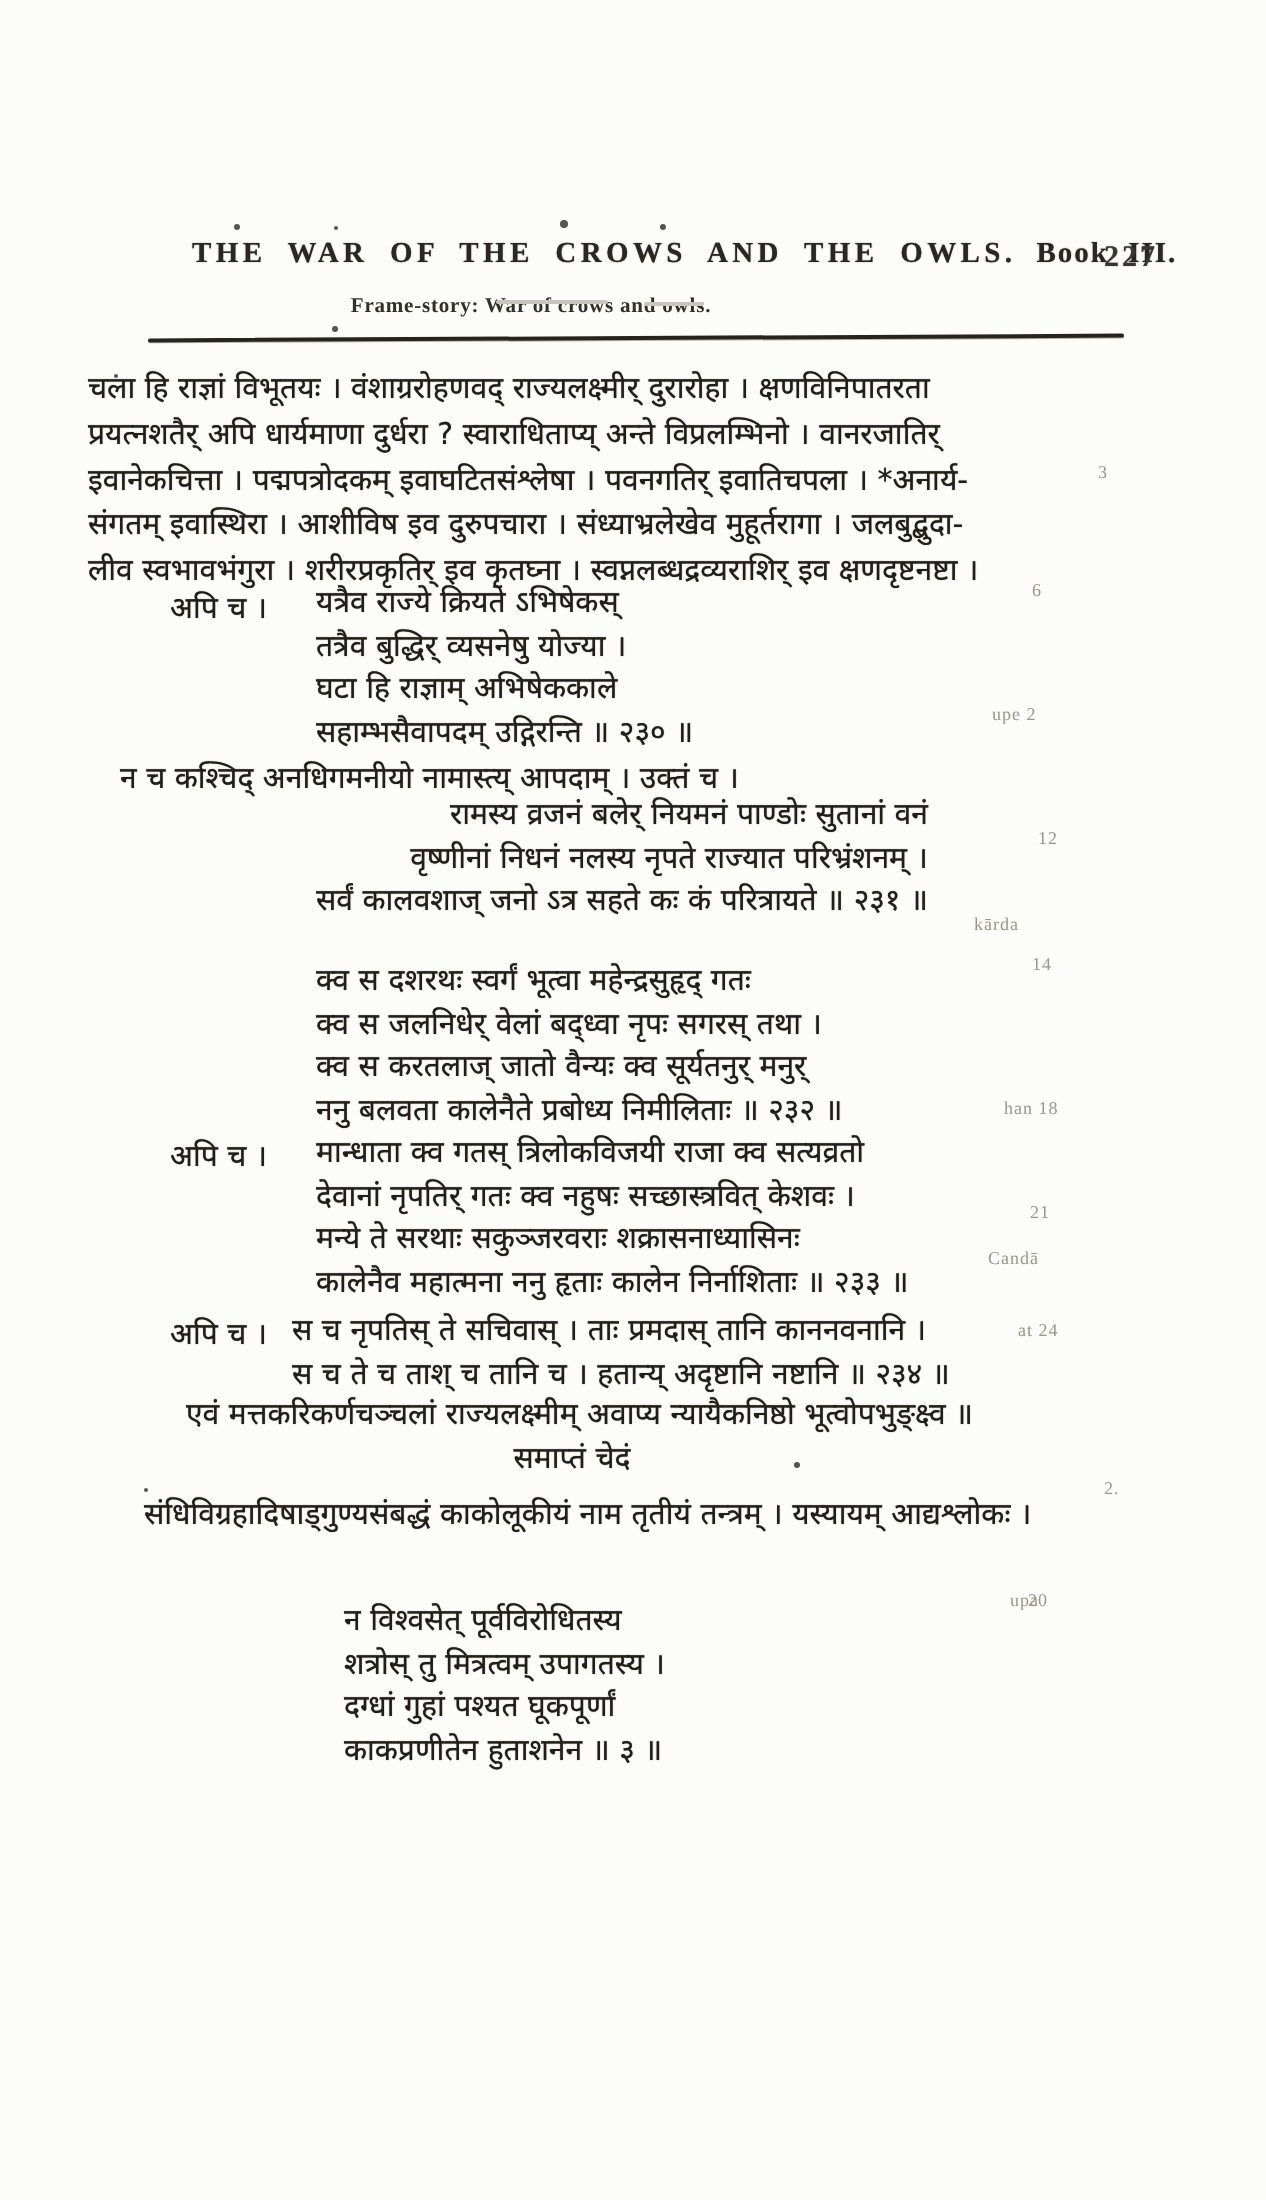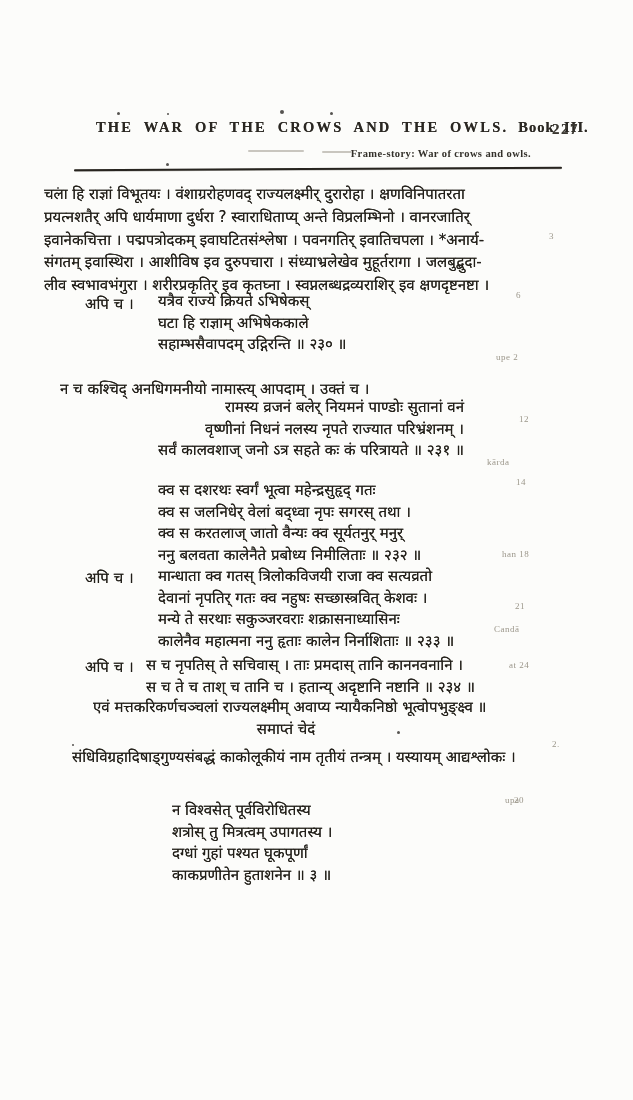--- a/index.html
+++ b/index.html
@@ -21,21 +21,21 @@
   }
   .book-label{letter-spacing:1px;margin-left:10px;}
   .page-number{
     position:absolute;top:121px;left:552px;
     font-family:"Liberation Serif",serif;
     font-size:15px;font-weight:bold;color:#3a3731;
     letter-spacing:1.5px;
     text-shadow:0 0 .6px rgba(40,36,30,.55);
   }
   .frame-note{
-    position:absolute;top:148px;left:0;width:531px;text-align:right;
+    position:absolute;top:148px;left:0;width:531px;text-align:center;
     font-family:"Liberation Serif",serif;
     font-size:10.5px;font-weight:bold;color:#33302a;
     letter-spacing:.4px;
   }
   .rule{
     position:absolute;top:168px;left:74px;width:488px;height:2.4px;
     background:#27241f;border-radius:2px;
     transform:rotate(-.28deg);
     box-shadow:0 .5px 0 rgba(40,36,30,.35);
   }
@@ -76,20 +76,21 @@
     <div>चला हि राज्ञां विभूतयः । वंशाग्ररोहणवद् राज्यलक्ष्मीर् दुरारोहा । क्षणविनिपातरता</div>
     <div>प्रयत्नशतैर् अपि धार्यमाणा दुर्धरा ? स्वाराधिताप्य् अन्ते विप्रलम्भिनो । वानरजातिर्</div>
     <div>इवानेकचित्ता । पद्मपत्रोदकम् इवाघटितसंश्लेषा । पवनगतिर् इवातिचपला । *अनार्य-</div>
     <div>संगतम् इवास्थिरा । आशीविष इव दुरुपचारा । संध्याभ्रलेखेव मुहूर्तरागा । जलबुद्बुदा-</div>
     <div>लीव स्वभावभंगुरा । शरीरप्रकृतिर् इव कृतघ्ना । स्वप्नलब्धद्रव्यराशिर् इव क्षणदृष्टनष्टा ।</div>
   </div>
 
   <div class="verse-label dev" style="top:293px;left:85px;">अपि च ।</div>
   <div class="verse-block dev" style="top:291px;left:158px;">
     <div>यत्रैव राज्ये क्रियते ऽभिषेकस्</div>
+    <div>तत्रैव बुद्धिर् व्यसनेषु योज्या ।</div>
     <div>घटा हि राज्ञाम् अभिषेककाले</div>
     <div>सहाम्भसैवापदम् उद्गिरन्ति ॥ २३० ॥</div>
   </div>
 
   <div class="prose-line dev" style="top:378px;left:60px;">न च कश्चिद् अनधिगमनीयो नामास्त्य् आपदाम् । उक्तं च ।</div>
 
   <div class="verse-block dev" style="top:397px;left:158px;text-align:right;">
     <div>रामस्य व्रजनं बलेर् नियमनं पाण्डोः सुतानां वनं</div>
     <div>वृष्णीनां निधनं नलस्य नृपते राज्यात परिभ्रंशनम् ।</div>
     <div>सर्वं कालवशाज् जनो ऽत्र सहते कः कं परित्रायते ॥ २३१ ॥</div>

